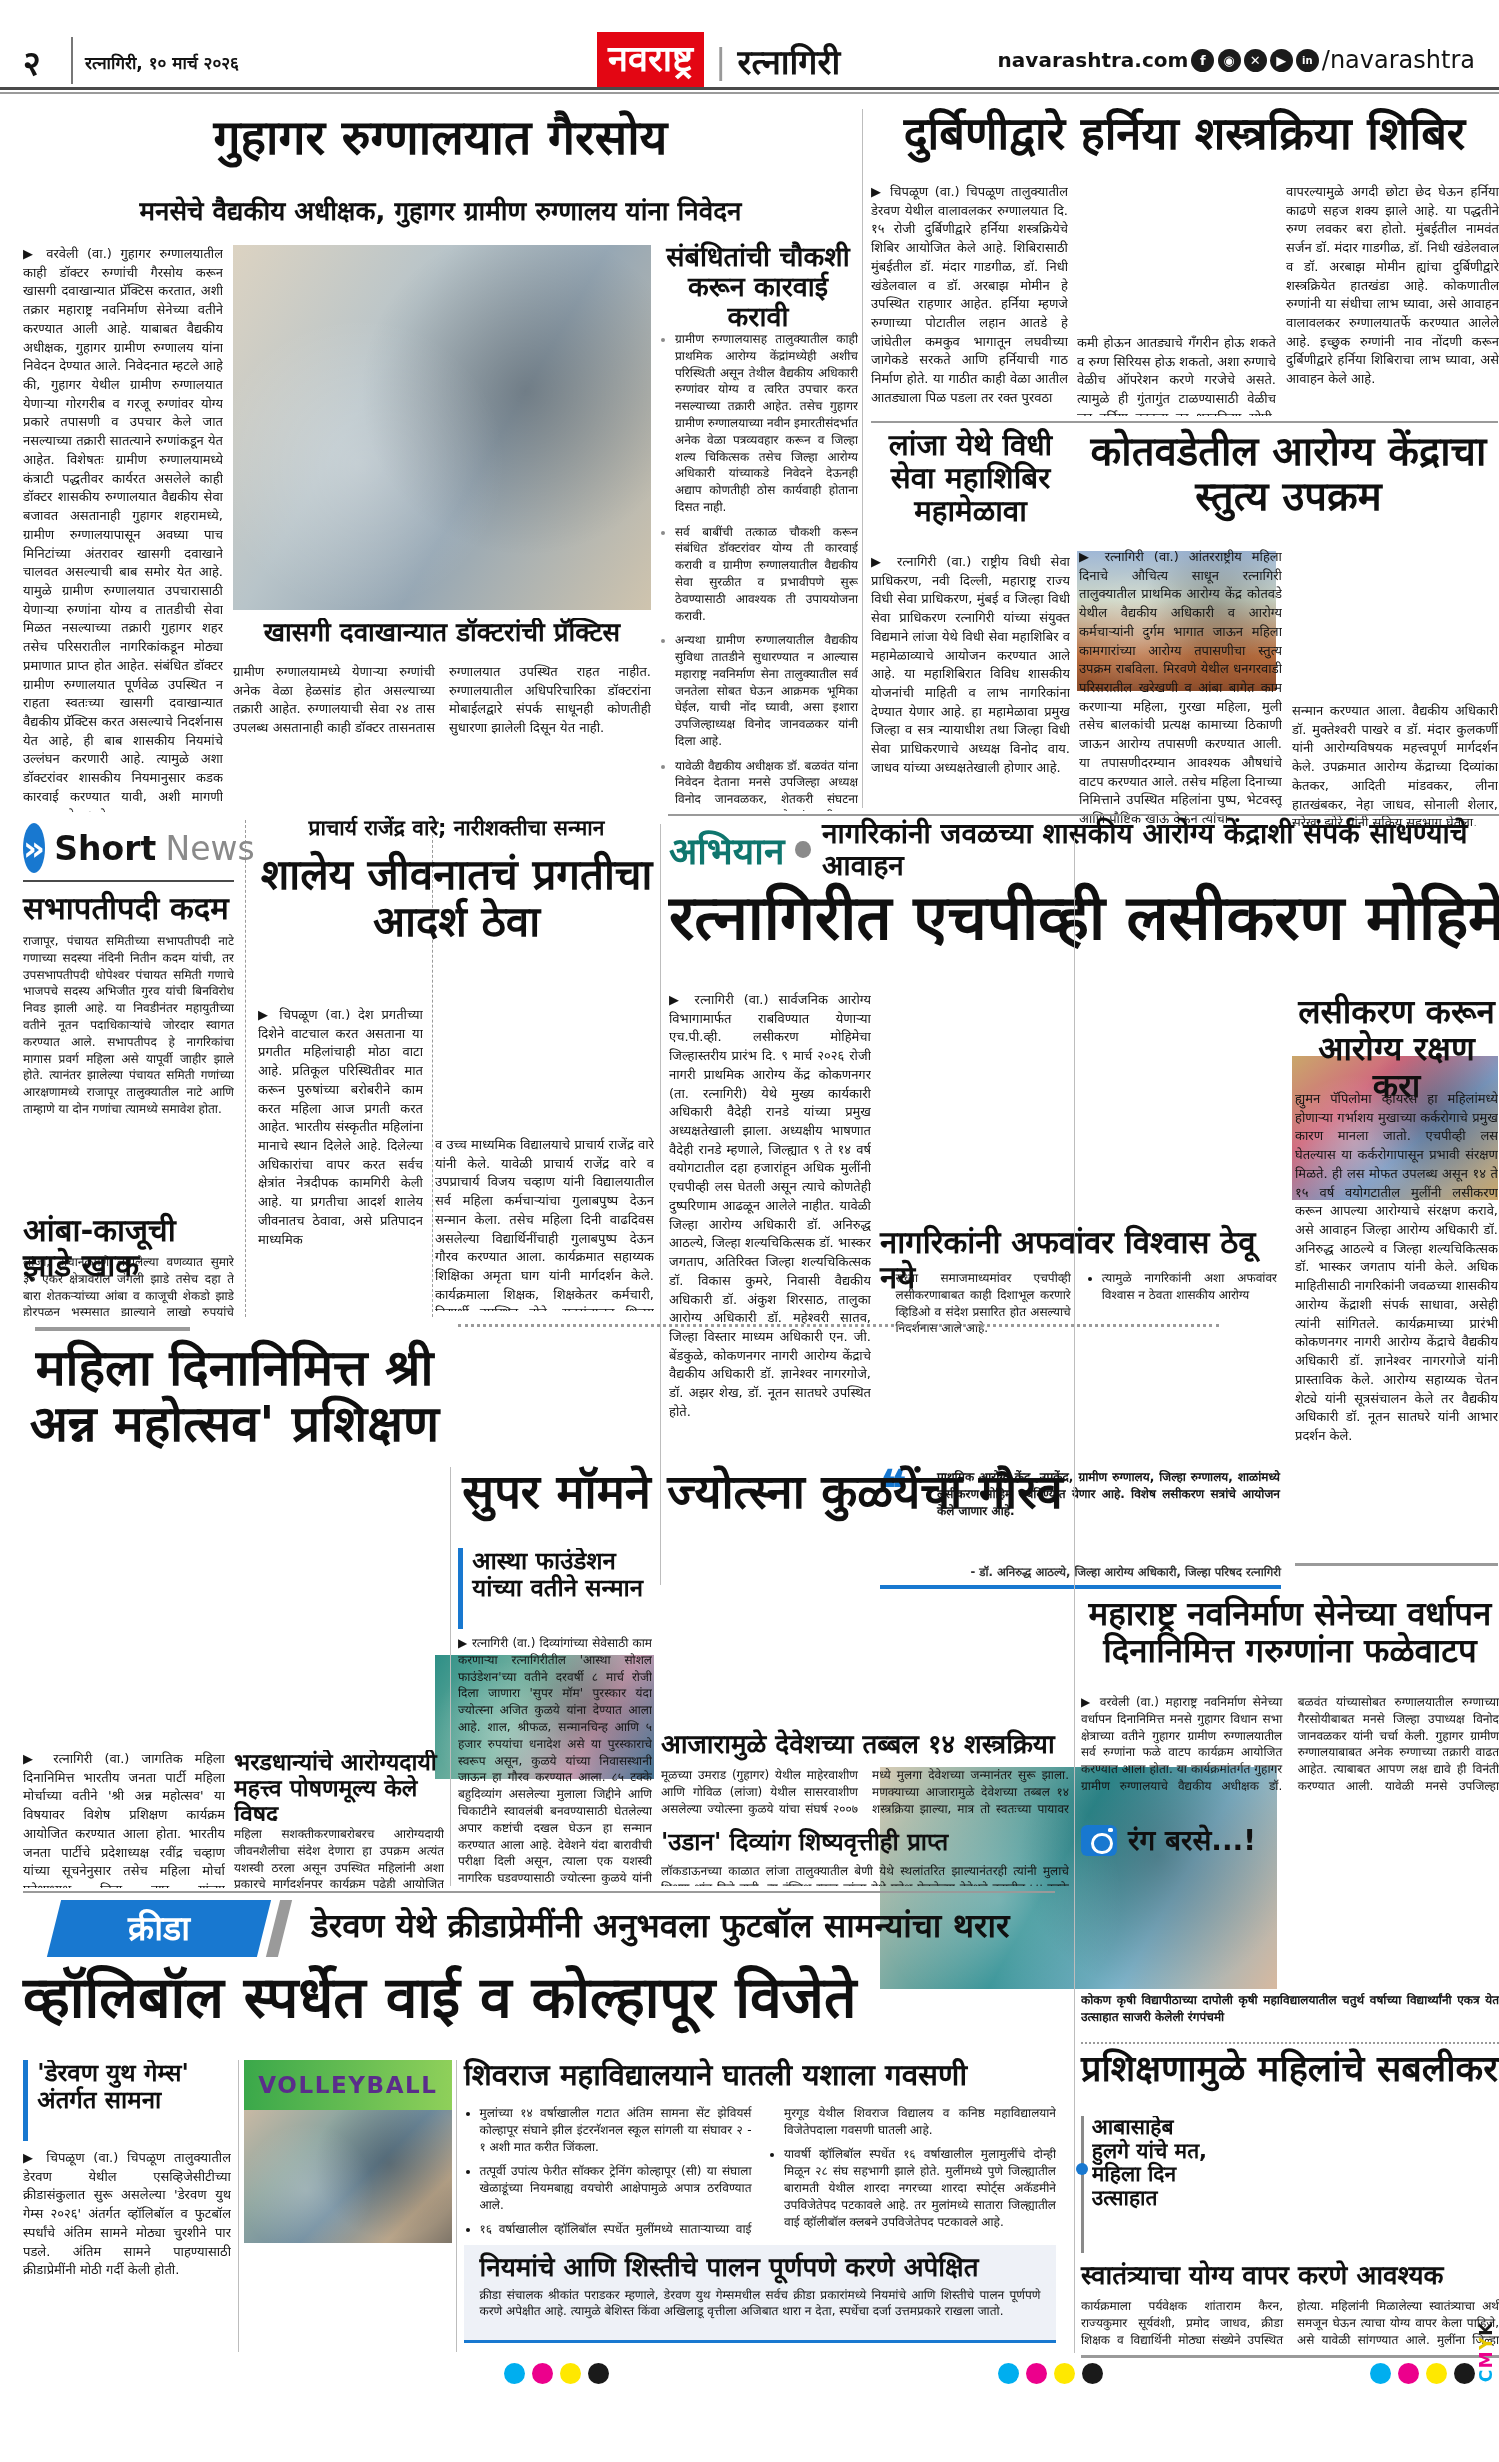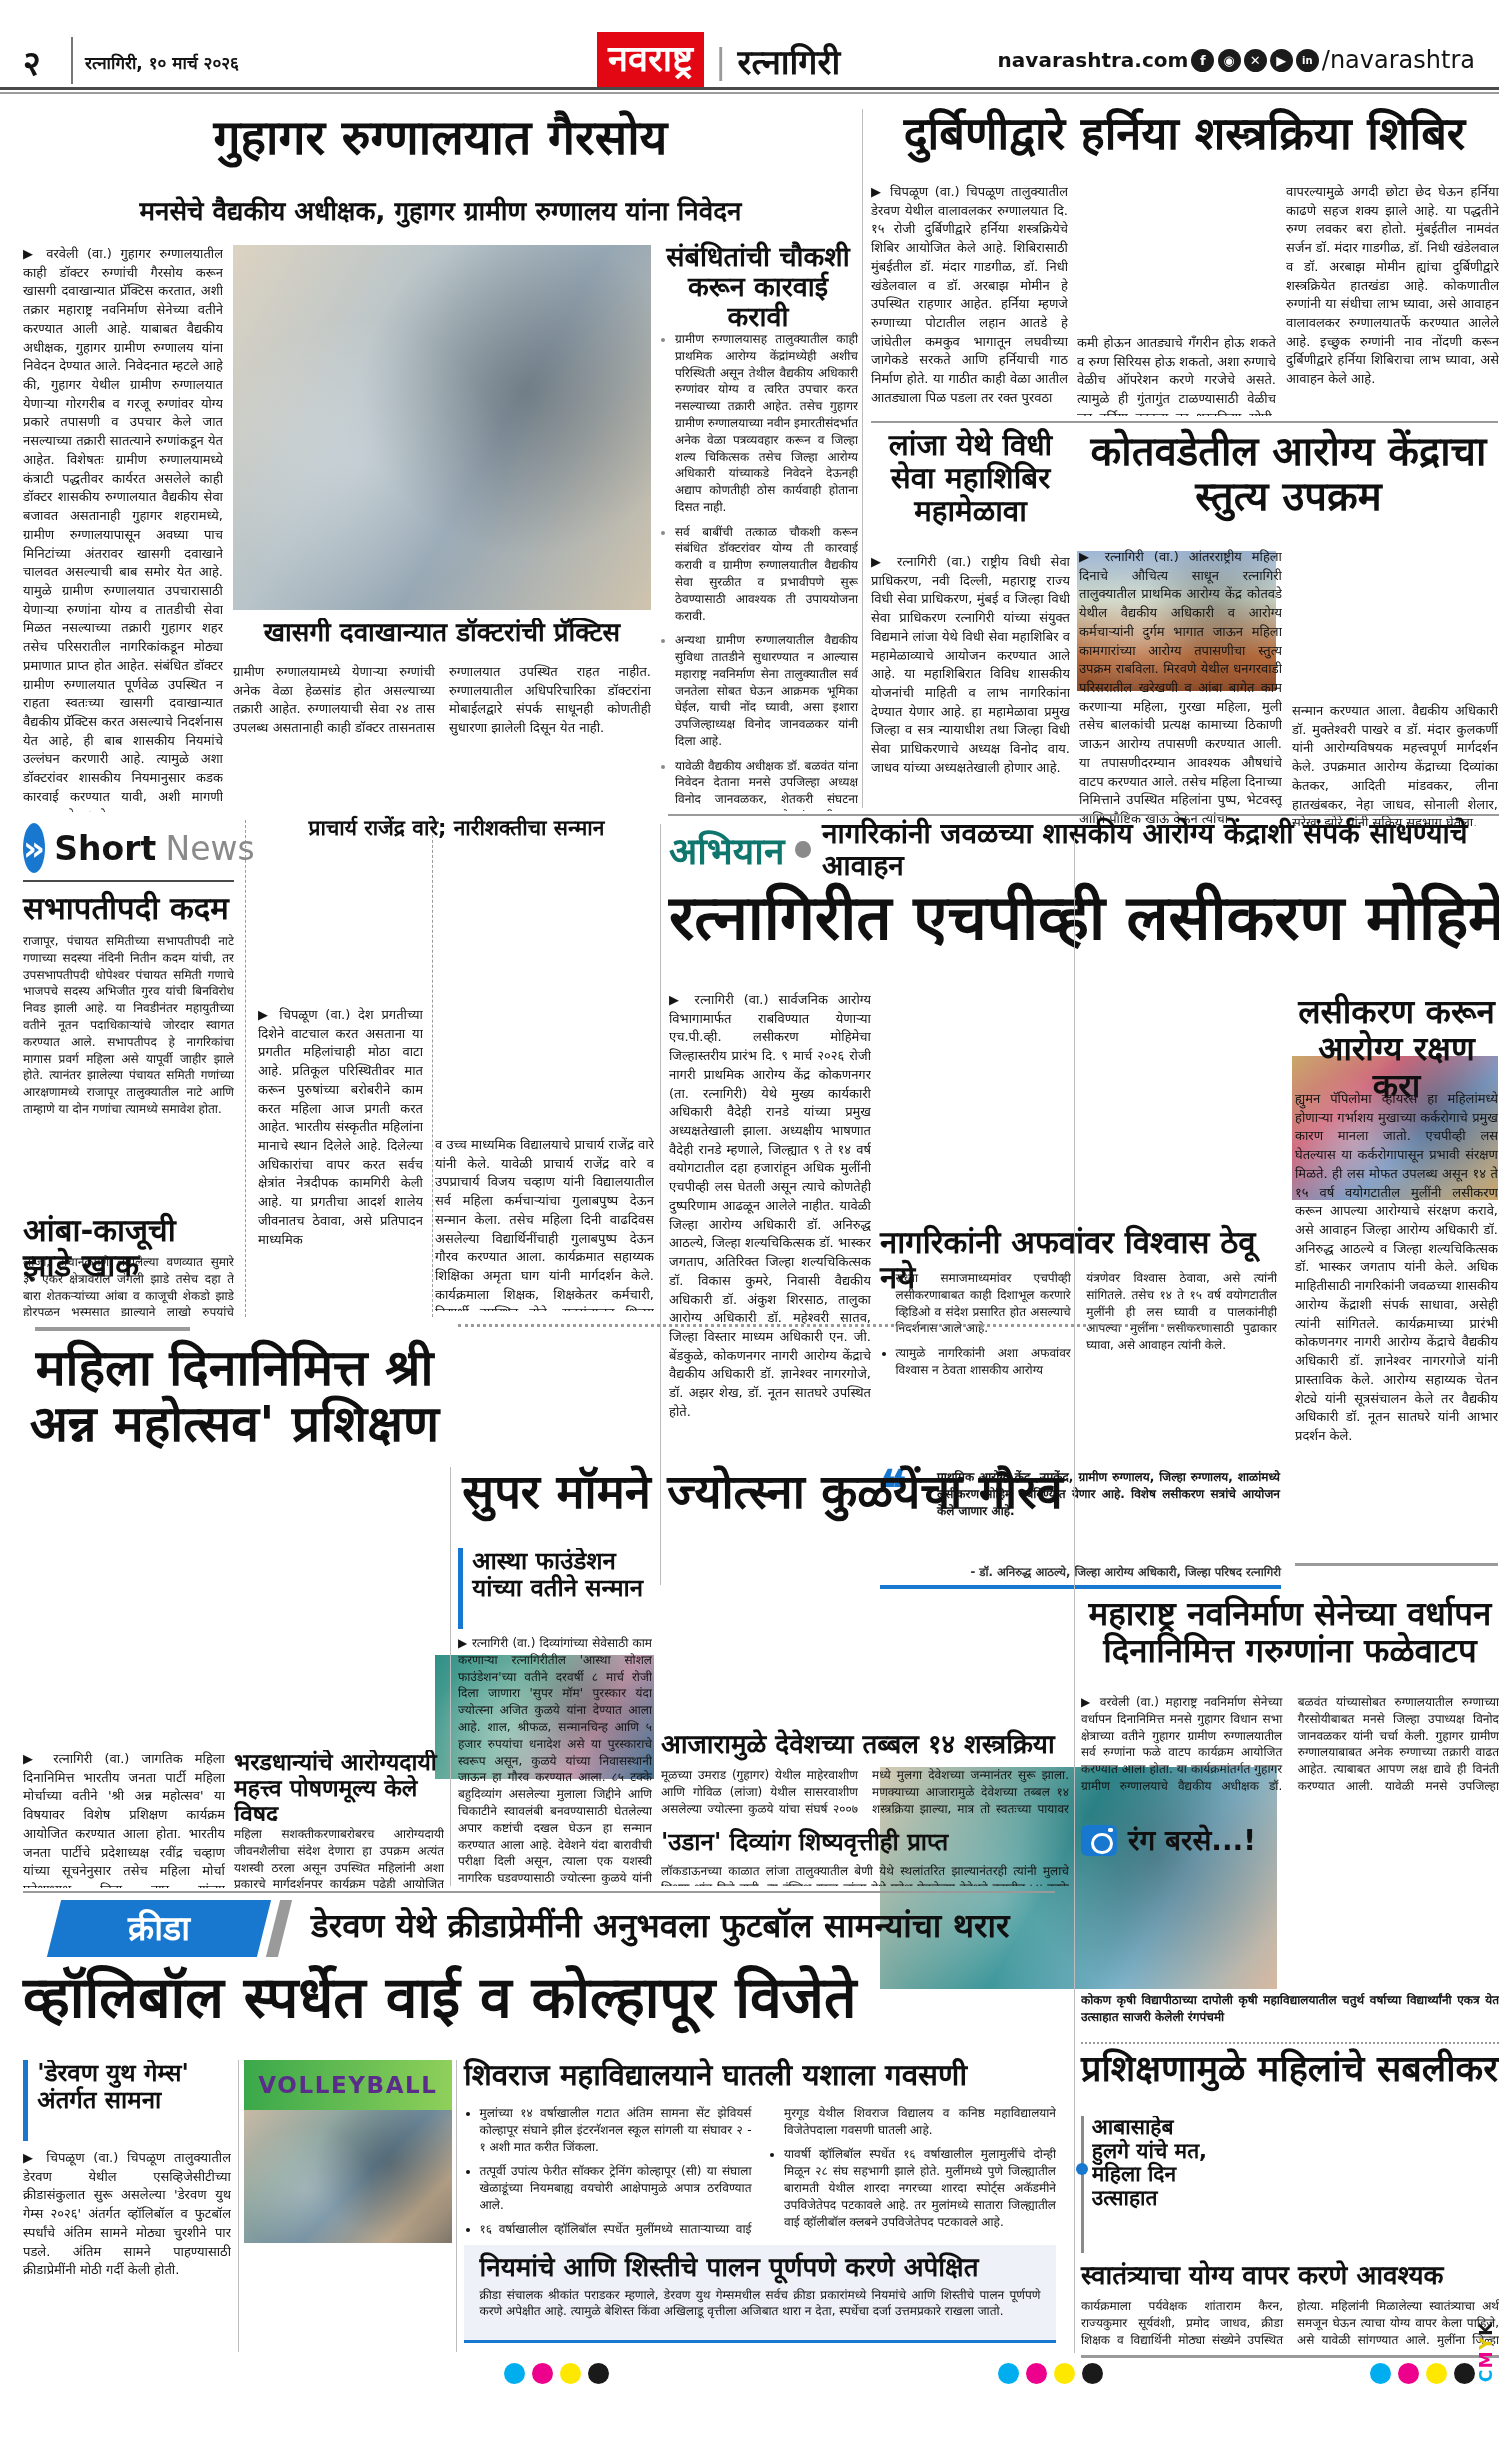--- a/index.html
+++ b/index.html
@@ -122,20 +122,21 @@
   <div class="abs rule-dark" style="left:23px;top:880px;width:211px;height:2.3px"></div>
 
   <div class="abs hd" style="left:23px;top:891px;width:211px;font-size:31px">सभापतीपदी कदम</div>
   <div class="abs bt-s just clip" style="left:23px;top:933px;width:211px;height:273px">राजापूर, पंचायत समितीच्या सभापतीपदी नाटे गणाच्या सदस्या नंदिनी नितीन कदम यांची, तर उपसभापतीपदी धोपेश्वर पंचायत समिती गणाचे भाजपचे सदस्य अभिजीत गुरव यांची बिनविरोध निवड झाली आहे. या निवडीनंतर महायुतीच्या वतीने नूतन पदाधिकाऱ्यांचे जोरदार स्वागत करण्यात आले. सभापतीपद हे नागरिकांचा मागास प्रवर्ग महिला असे यापूर्वी जाहीर झाले होते. त्यानंतर झालेल्या पंचायत समिती गणांच्या आरक्षणामध्ये राजापूर तालुक्यातील नाटे आणि ताम्हाणे या दोन गणांचा त्यामध्ये समावेश होता.</div>
 
   <div class="abs hd" style="left:23px;top:1213px;width:211px;font-size:31px">आंबा-काजूची झाडे खाक</div>
   <div class="abs bt-s just clip" style="left:23px;top:1254px;width:211px;height:62px">लांजा, अचानकपणे लागलेल्या वणव्यात सुमारे ३० एकर क्षेत्रावरील जंगली झाडे तसेच दहा ते बारा शेतकऱ्यांच्या आंबा व काजूची शेकडो झाडे होरपळून भस्मसात झाल्याने लाखो रुपयांचे नुकसान झाले आहे. ही घटना शुक्रवार ६ मार्च रोजी दुपारी दीड वाजण्याच्या सुमारास तालुक्यातील बौद्धगाव ते मणचे तर्फे देवधे परिसरात घडली आहे. वणव्याची माहिती मिळताच लांजाचे निवासी नायब तहसीलदार अनिल गोसावी यांनी तत्काळ परिस्थितीची दखल घेत लांजा नगरपंचायतीचे मुख्याधिकारी व अग्निशामक दलाशी संपर्क साधला.</div>
 
   <div class="abs vdash" style="left:432px;top:820px;height:497px"></div>
   <div class="abs hd ctr" style="left:258px;top:817px;width:397px;font-size:21px">प्राचार्य राजेंद्र वारे; नारीशक्तीचा सन्मान</div>
+  <div class="abs hd ctr" style="left:258px;top:851px;width:397px;font-size:42px">शालेय जीवनातचं प्रगतीचा आदर्श ठेवा</div>
   <div class="abs bt just clip" style="left:258px;top:1006px;width:165px;height:306px">▶ चिपळूण (वा.) देश प्रगतीच्या दिशेने वाटचाल करत असताना या प्रगतीत महिलांचाही मोठा वाटा आहे. प्रतिकूल परिस्थितीवर मात करून पुरुषांच्या बरोबरीने काम करत महिला आज प्रगती करत आहेत. भारतीय संस्कृतीत महिलांना मानाचे स्थान दिलेले आहे. दिलेल्या अधिकारांचा वापर करत सर्वच क्षेत्रांत नेत्रदीपक कामगिरी केली आहे. या प्रगतीचा आदर्श शालेय जीवनातच ठेवावा, असे प्रतिपादन माध्यमिक</div>
   <div class="abs photo ph-stage" style="left:435px;top:1006px;width:219px;height:124px"></div>
   <div class="abs bt just clip" style="left:435px;top:1136px;width:219px;height:175px">व उच्च माध्यमिक विद्यालयाचे प्राचार्य राजेंद्र वारे यांनी केले. यावेळी प्राचार्य राजेंद्र वारे व उपप्राचार्य विजय चव्हाण यांनी विद्यालयातील सर्व महिला कर्मचाऱ्यांचा गुलाबपुष्प देऊन सन्मान केला. तसेच महिला दिनी वाढदिवस असलेल्या विद्यार्थिनींचाही गुलाबपुष्प देऊन गौरव करण्यात आला. कार्यक्रमात सहाय्यक शिक्षिका अमृता घाग यांनी मार्गदर्शन केले. कार्यक्रमाला शिक्षक, शिक्षकेतर कर्मचारी, विद्यार्थी उपस्थित होते. सूत्रसंचालन शिल्पा राजेशिर्के यांनी केले.</div>
 
   <div class="abs vline" style="left:660px;top:824px;height:761px"></div>
   <div class="abs rule" style="left:668px;top:814px;width:831px;height:1.6px"></div>
   <div class="abs kicker-bar" style="left:669px;top:824px;width:829px;height:51px">
     <span style="color:#0f766e;font-size:37px;font-weight:bold">अभियान</span>
     <span class="dot" style="width:17px;height:17px;background:#8a8a8a"></span>
     <span class="hd" style="font-size:28px">नागरिकांनी जवळच्या शासकीय आरोग्य केंद्राशी संपर्क साधण्याचे आवाहन</span>
@@ -145,21 +146,20 @@
   <div class="abs bt just clip" style="left:669px;top:991px;width:202px;height:593px">▶ रत्नागिरी (वा.) सार्वजनिक आरोग्य विभागामार्फत राबविण्यात येणाऱ्या एच.पी.व्ही. लसीकरण मोहिमेचा जिल्हास्तरीय प्रारंभ दि. ९ मार्च २०२६ रोजी नागरी प्राथमिक आरोग्य केंद्र कोकणनगर (ता. रत्नागिरी) येथे मुख्य कार्यकारी अधिकारी वैदेही रानडे यांच्या प्रमुख अध्यक्षतेखाली झाला. अध्यक्षीय भाषणात वैदेही रानडे म्हणाले, जिल्ह्यात ९ ते १४ वर्ष वयोगटातील दहा हजारांहून अधिक मुलींनी एचपीव्ही लस घेतली असून त्याचे कोणतेही दुष्परिणाम आढळून आलेले नाहीत. यावेळी जिल्हा आरोग्य अधिकारी डॉ. अनिरुद्ध आठल्ये, जिल्हा शल्यचिकित्सक डॉ. भास्कर जगताप, अतिरिक्त जिल्हा शल्यचिकित्सक डॉ. विकास कुमरे, निवासी वैद्यकीय अधिकारी डॉ. अंकुश शिरसाठ, तालुका आरोग्य अधिकारी डॉ. महेश्वरी सातव, जिल्हा विस्तार माध्यम अधिकारी एन. जी. बेंडकुळे, कोकणनगर नागरी आरोग्य केंद्राचे वैद्यकीय अधिकारी डॉ. ज्ञानेश्वर नागरगोजे, डॉ. अझर शेख, डॉ. नूतन सातघरे उपस्थित होते.</div>
 
   <div class="abs photo ph-event" style="left:880px;top:994px;width:397px;height:222px"></div>
   <div class="abs hd" style="left:880px;top:1225px;width:397px;font-size:31px">नागरिकांनी अफवांवर विश्वास ठेवू नये</div>
   <div class="abs clip" style="left:880px;top:1270px;width:397px;height:193px">
     <div style="column-count:2;column-gap:15.5px" class="bt-s just">
       <ul style="list-style:disc;padding-left:15.5px;margin:0">
         <li>सध्या समाजमाध्यमांवर एचपीव्ही लसीकरणाबाबत काही दिशाभूल करणारे व्हिडिओ व संदेश प्रसारित होत असल्याचे निदर्शनास आले आहे.</li>
         <li>त्यामुळे नागरिकांनी अशा अफवांवर विश्वास न ठेवता शासकीय आरोग्य</li>
       </ul>
-      <div>यंत्रणेवर विश्वास ठेवावा, असे त्यांनी सांगितले. तसेच १४ ते १५ वर्ष वयोगटातील मुलींनी ही लस घ्यावी व पालकांनीही आपल्या मुलींना लसीकरणासाठी पुढाकार घ्यावा, असे आवाहन त्यांनी केले.</div>
     </div>
   </div>
 
   <div class="abs" style="left:880px;top:1469px;width:401px;height:113px">
     <span class="qmark abs" style="left:0;top:0">❝</span>
     <div class="bt-s just abs" style="left:57px;top:0;width:343px;font-weight:bold">प्राथमिक आरोग्य केंद्र, उपकेंद्र, ग्रामीण रुग्णालय, जिल्हा रुग्णालय, शाळांमध्ये लसीकरण मोहिम राबविण्यात येणार आहे. विशेष लसीकरण सत्रांचे आयोजन केले जाणार आहे.</div>
     <div class="abs" style="right:0;bottom:3.1px;font-size:11.6px;font-weight:bold;color:#333">- डॉ. अनिरुद्ध आठल्ये, जिल्हा आरोग्य अधिकारी, जिल्हा परिषद रत्नागिरी</div>
   </div>
   <div class="abs rule-blue" style="left:880px;top:1585px;width:401px;height:3.9px"></div>
 

